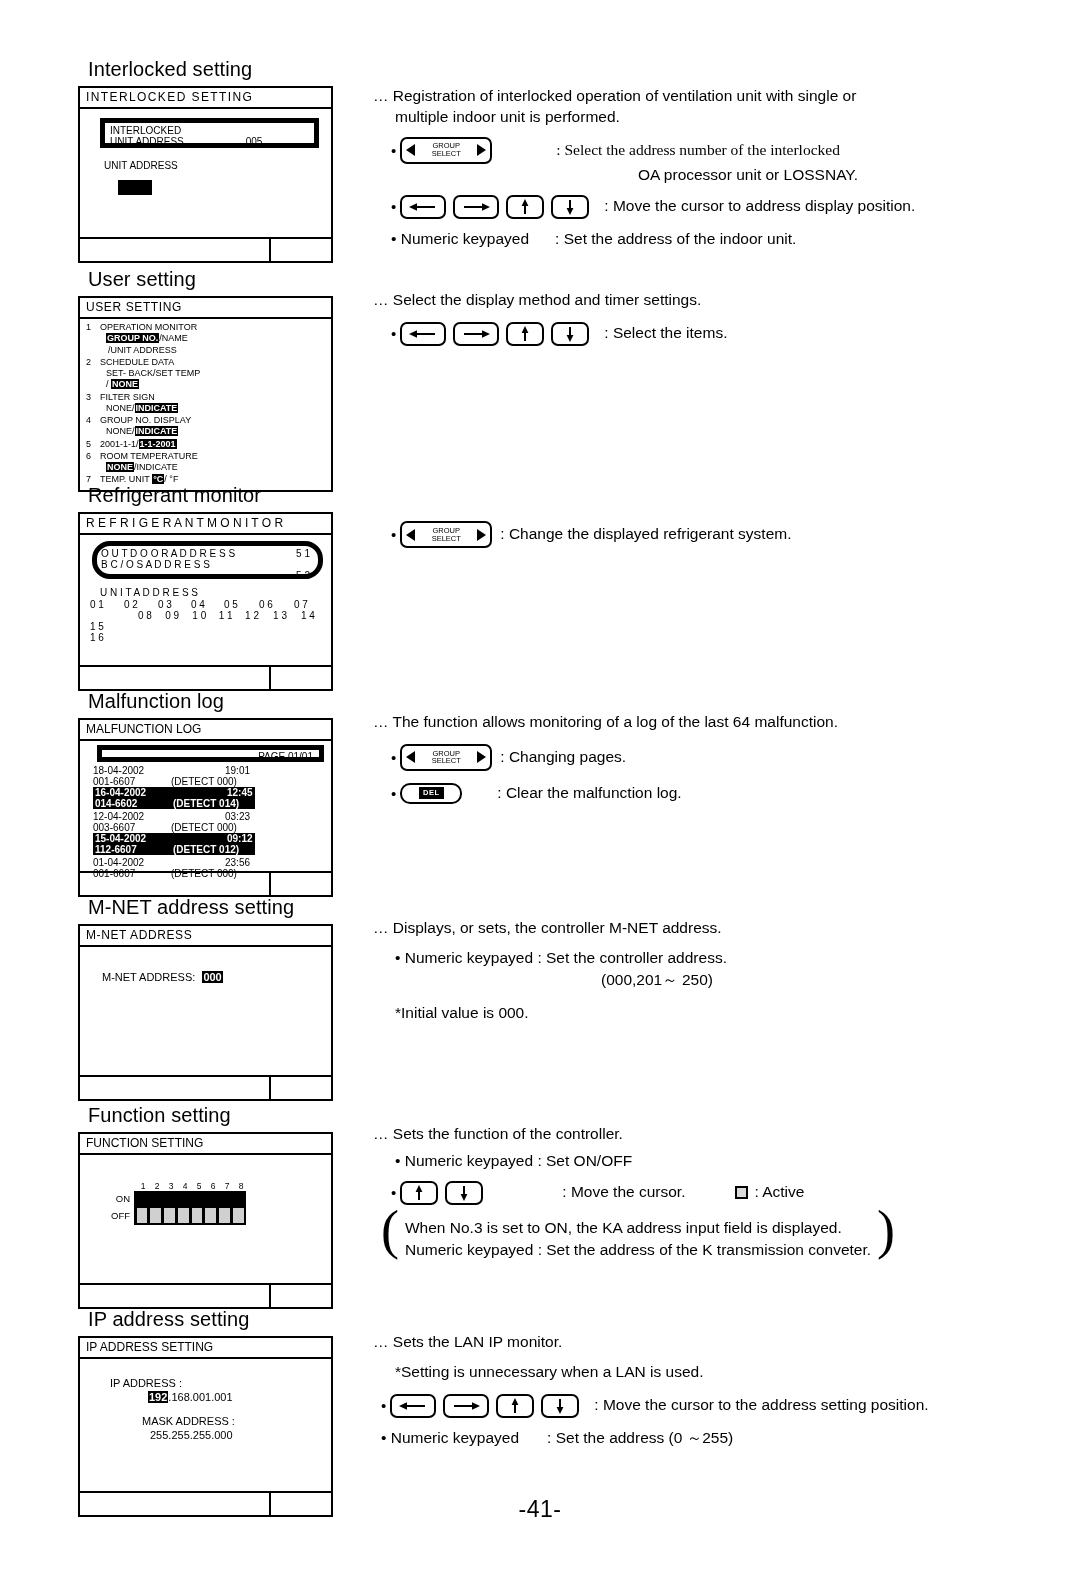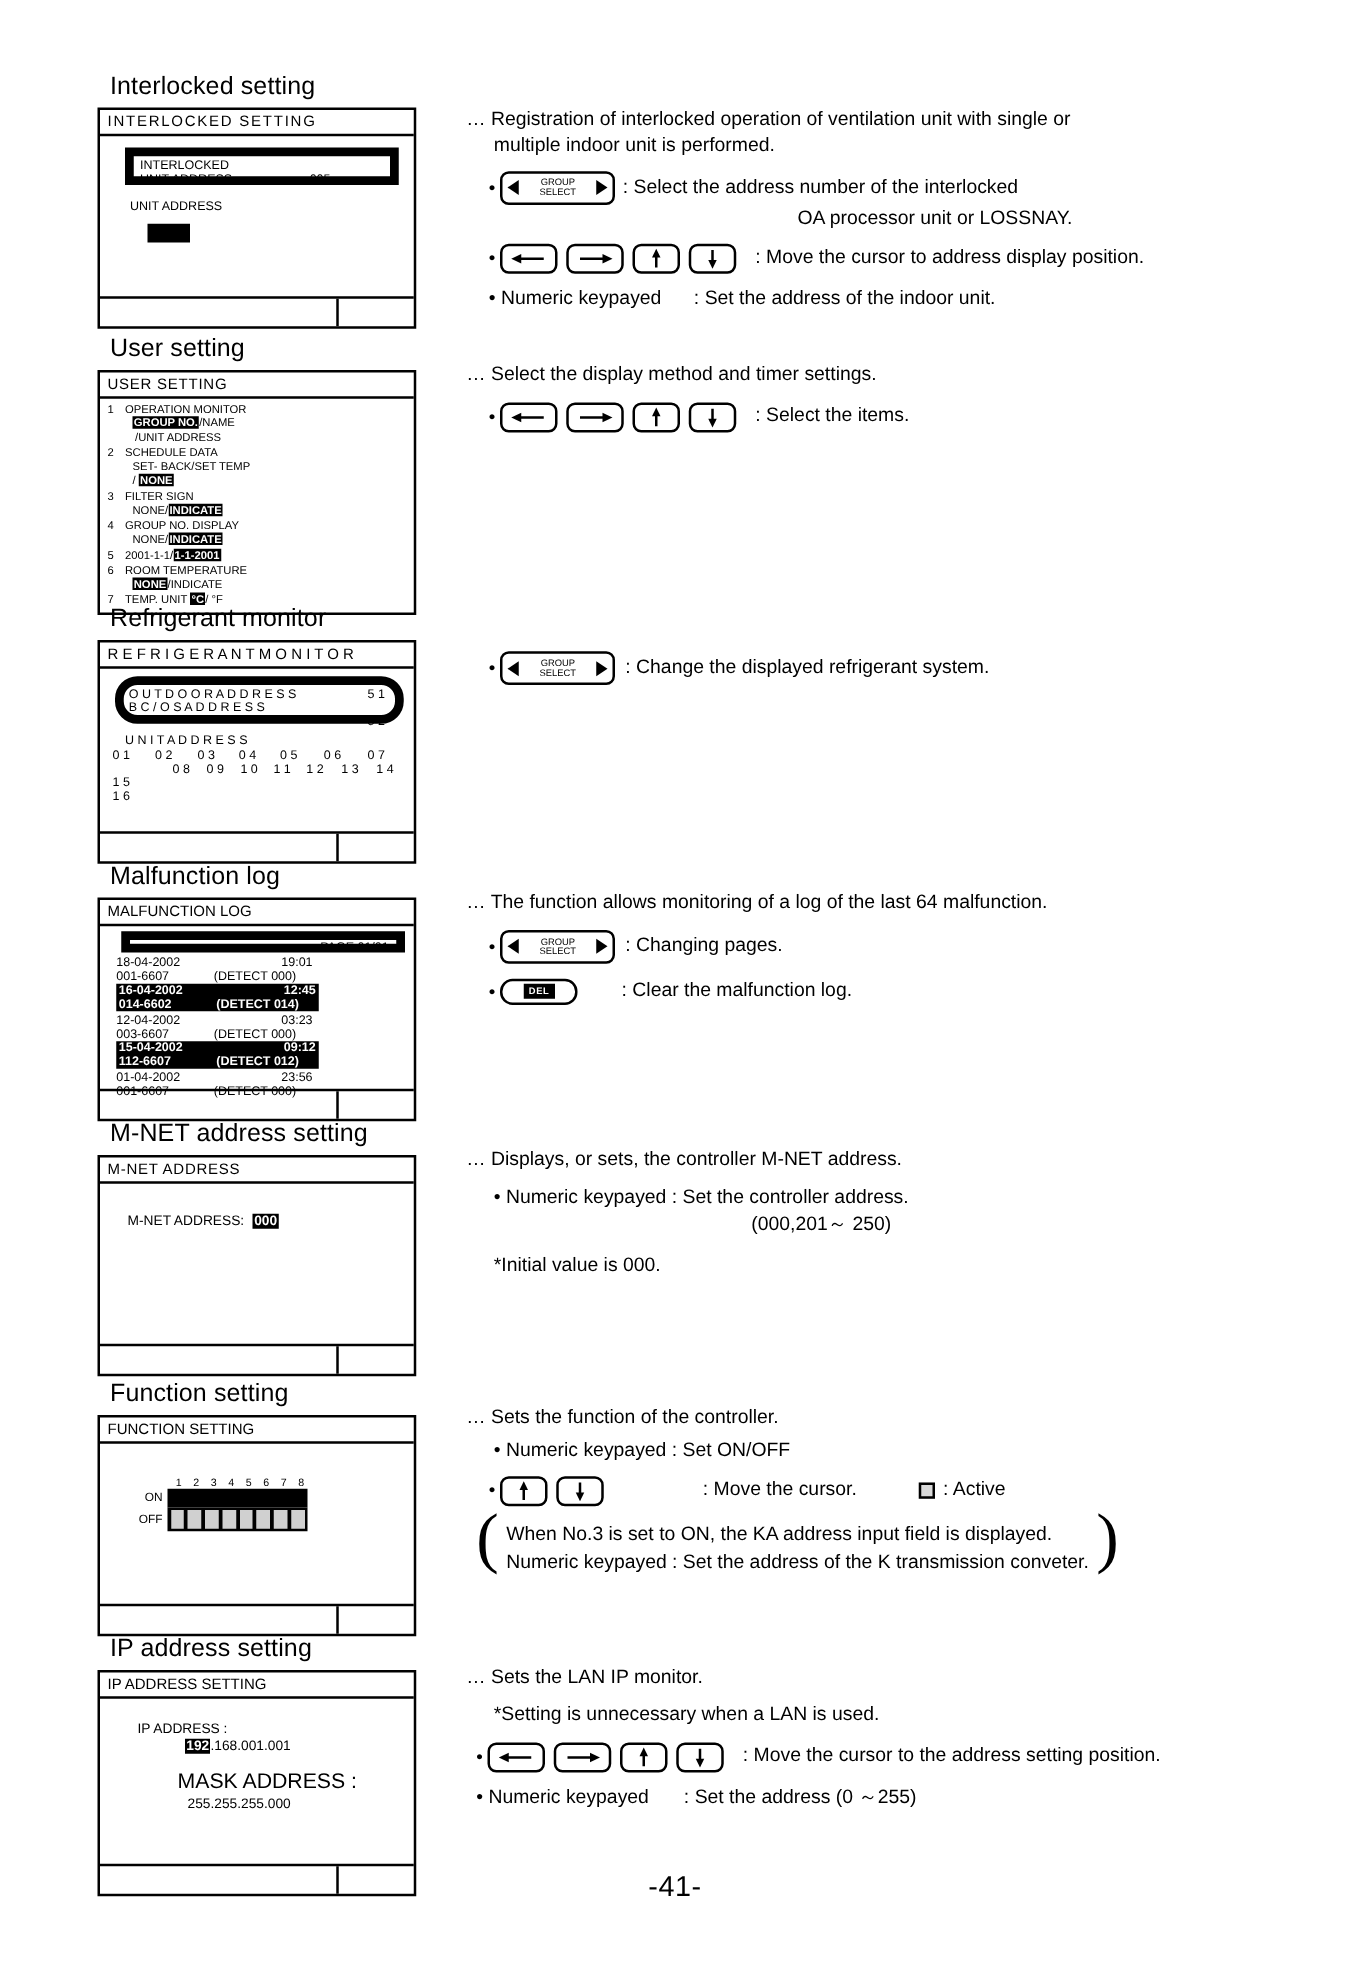--- a/index.html
+++ b/index.html
@@ -43,21 +43,21 @@
   .lcd-body { position: relative; padding: 6px 8px; }
   .lcd-foot {
     border-top: 2px solid #000;
     height: 24px;
     display: flex;
   }
   .lcd-foot .fcell-l { flex: 1 1 auto; border-right: 2px solid #000; }
   .lcd-foot .fcell-r { width: 60px; }
 
   .inner-box {
-    border: 7px solid #000000;
+    border: 5px solid #000000;
     padding: 2px 5px;
     font-size: 10px;
     position: relative;
   }
 
   .inv { background: #000; color: #fff; padding: 0 1px; font-weight: bold; }
   .cursor-block { display: inline-block; background: #000; width: 34px; height: 15px; vertical-align: middle; }
 
   .mono-row { font-size: 10px; white-space: nowrap; }
 
@@ -145,21 +145,21 @@
     <div class="bul-row" style="margin-top:9px;">
       <span class="bul">•</span>
       <span class="key group">
         <span class="tri-l"></span>
         <span class="gl-lbl">
           <span>GROUP</span><br>
           <span>SELECT</span>
         </span>
         <span class="tri-r"></span>
       </span>
-      <span style="">
+      <span style="margin-left:58px;font-family:Liberation Serif, serif;">
         <span>: Select the address number of the interlocked</span>
       </span>
     </div>
     <div style="margin-left:265px; margin-top:1px;">OA processor unit or LOSSNAY.</div>
 
     <div class="bul-row" style="margin-top:9px;">
       <span class="bul">•</span>
       <span class="key arrow">
         <svg class="arrow-svg" width="30" height="12" viewBox="0 0 30 12">
           <line x1="4" y1="6" x2="27" y2="6" stroke="#000" stroke-width="2"></line>
@@ -550,21 +550,21 @@
 
   <div class="section" style="left:78px; top:1308px;">
     <div class="sec-title">IP address setting</div>
     <div class="lcd">
       <div class="lcd-head" style="letter-spacing:0;">IP ADDRESS SETTING</div>
       <div class="lcd-body" style="height:132px; padding:10px 8px;">
         <div style="font-size:11px; margin:8px 0 0 22px;">IP ADDRESS :</div>
         <div style="font-size:11px; margin:2px 0 0 60px;">
           <span class="inv">192</span><span>.168.001.001</span>
         </div>
-        <div style="font-size:17px; margin:12px 0 0 22px;padding-left:32px;">MASK ADDRESS :</div>
+        <div style="font-size:11px; margin:12px 0 0 22px;padding-left:32px;">MASK ADDRESS :</div>
         <div style="font-size:11px; margin:2px 0 0 62px;">255.255.255.000</div>
       </div>
       <div class="lcd-foot">
         <div class="fcell-l"></div>
         <div class="fcell-r"></div>
       </div>
     </div>
   </div>
 
   <div class="desc" style="left:373px; top:1332px; width:680px;">

